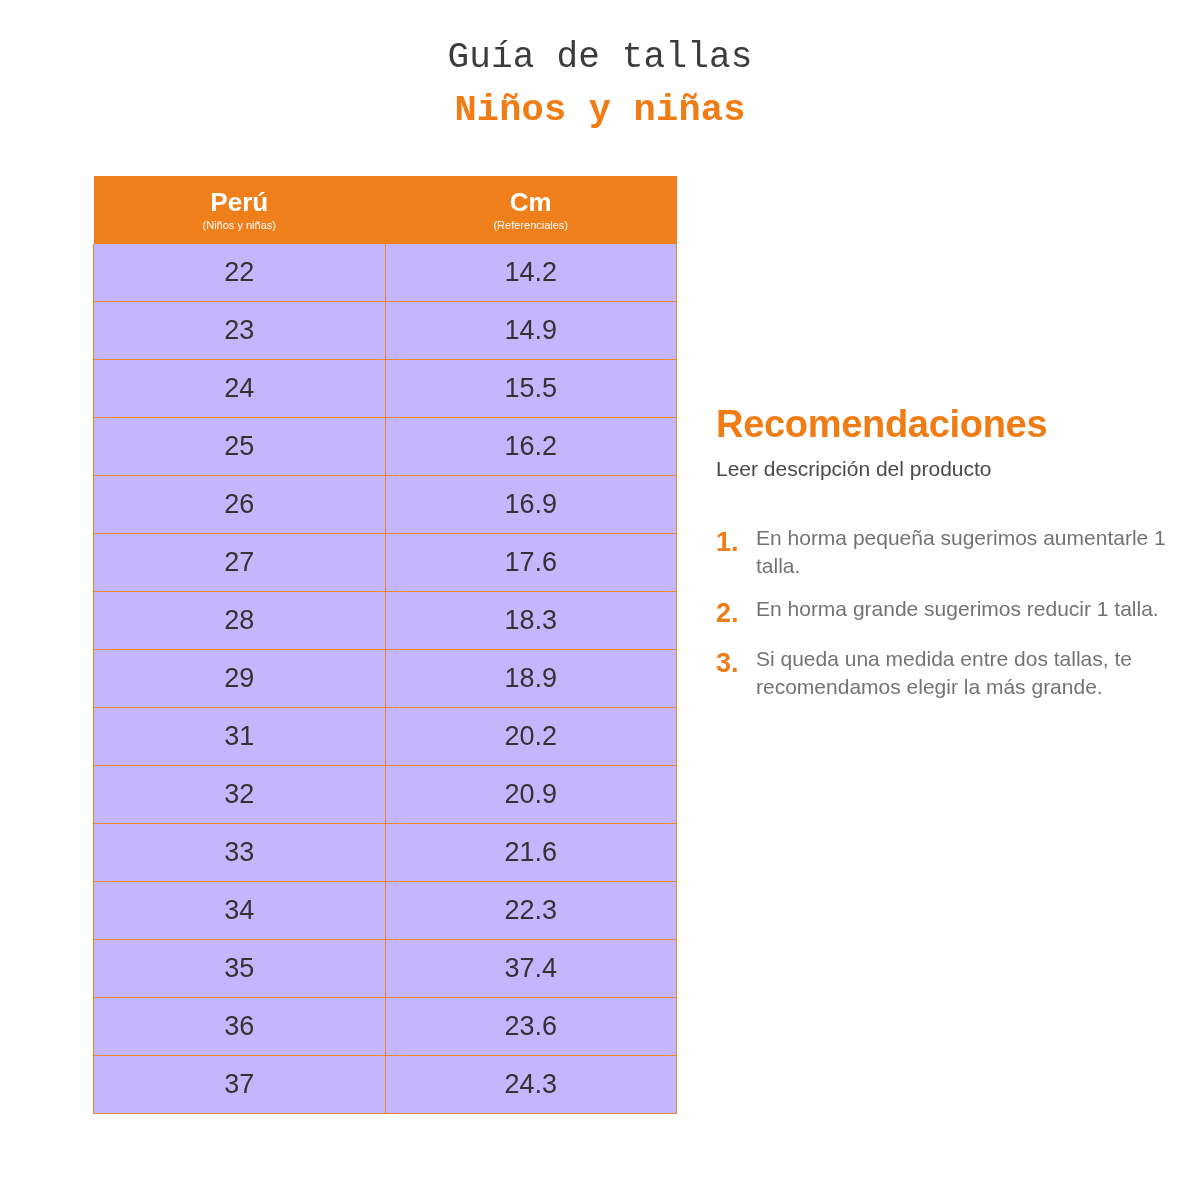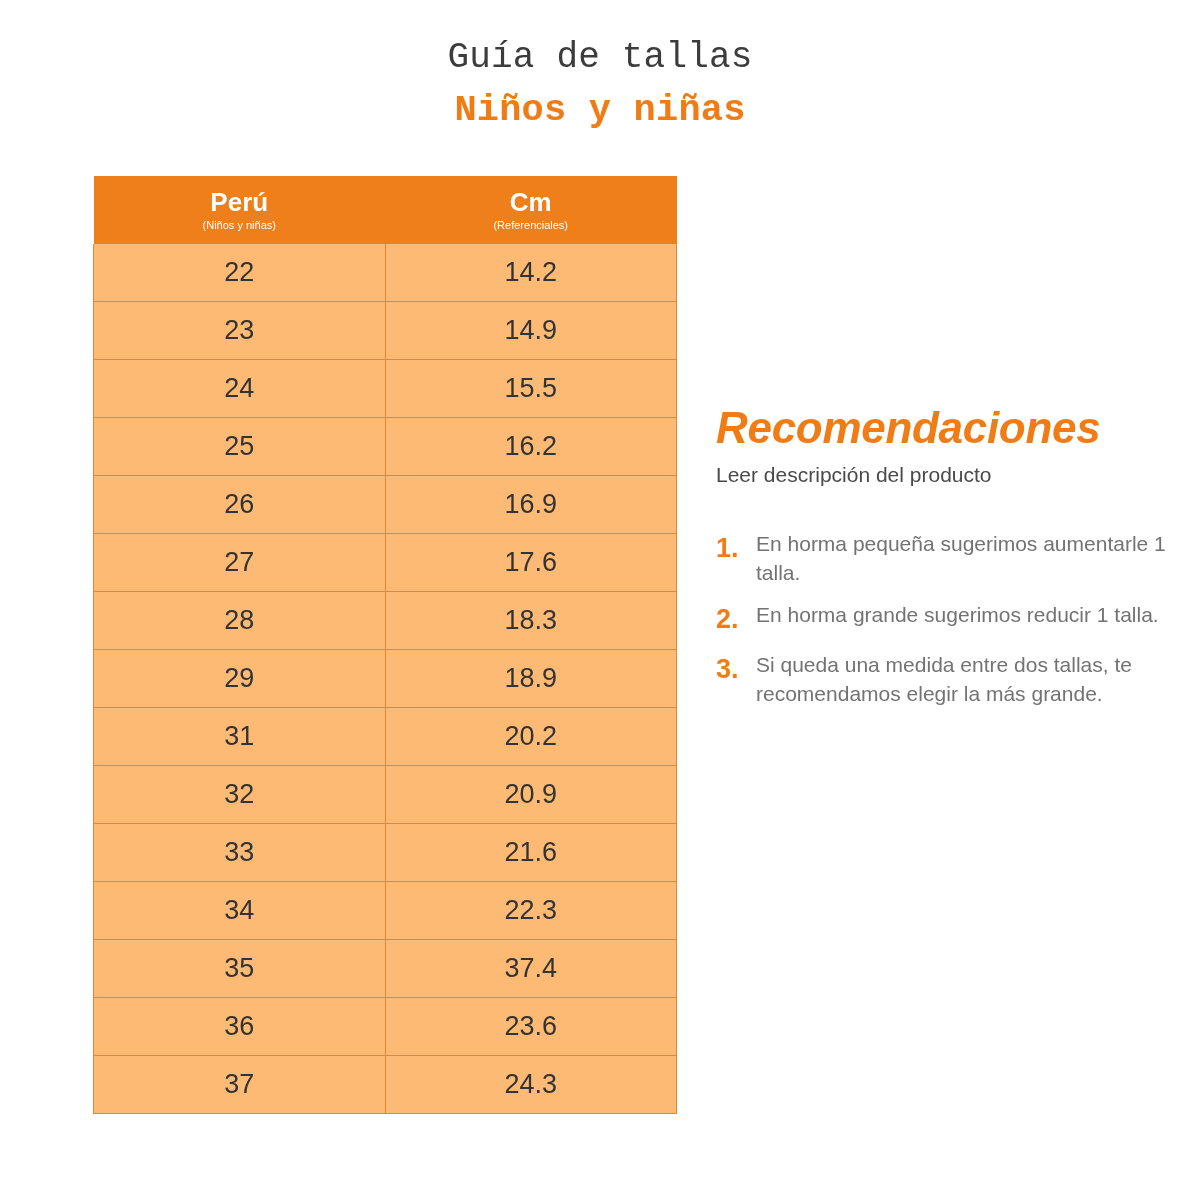--- a/index.html
+++ b/index.html
@@ -80,43 +80,42 @@
   }
   table.size-table tbody td {
     height: 57px;
     text-align: center;
     font-size: 27px;
     color: #333333;
     border-bottom: 1.5px solid #e8862c;
     border-right: 1.5px solid #e8862c;
     border-left: 1.5px solid #e8862c;
     padding: 0;
-    background: #fdba74;
+    background: #c4b5fd;
   }
   table.size-table tbody tr:first-child td {
     border-top: none;
   }
   table.size-table tbody td.col-left {
     border-left: 1.5px solid #e8862c;
   }
 
   
   .recs {
     position: absolute;
     top: 405px;
     left: 716px;
     width: 450px;
   }
   .recs-title {
-    font-size: 44px;
+    font-size: 38px;
     font-weight: bold;
     color: #f07c15;
     line-height: 1.05;
     letter-spacing: -0.3px;
-    font-style: italic;
   }
   .recs-subtitle {
     margin-top: 12px;
     font-size: 21px;
     color: #4a4a4a;
     font-weight: 400;
   }
   .recs-list {
     margin-top: 43px;
   }

